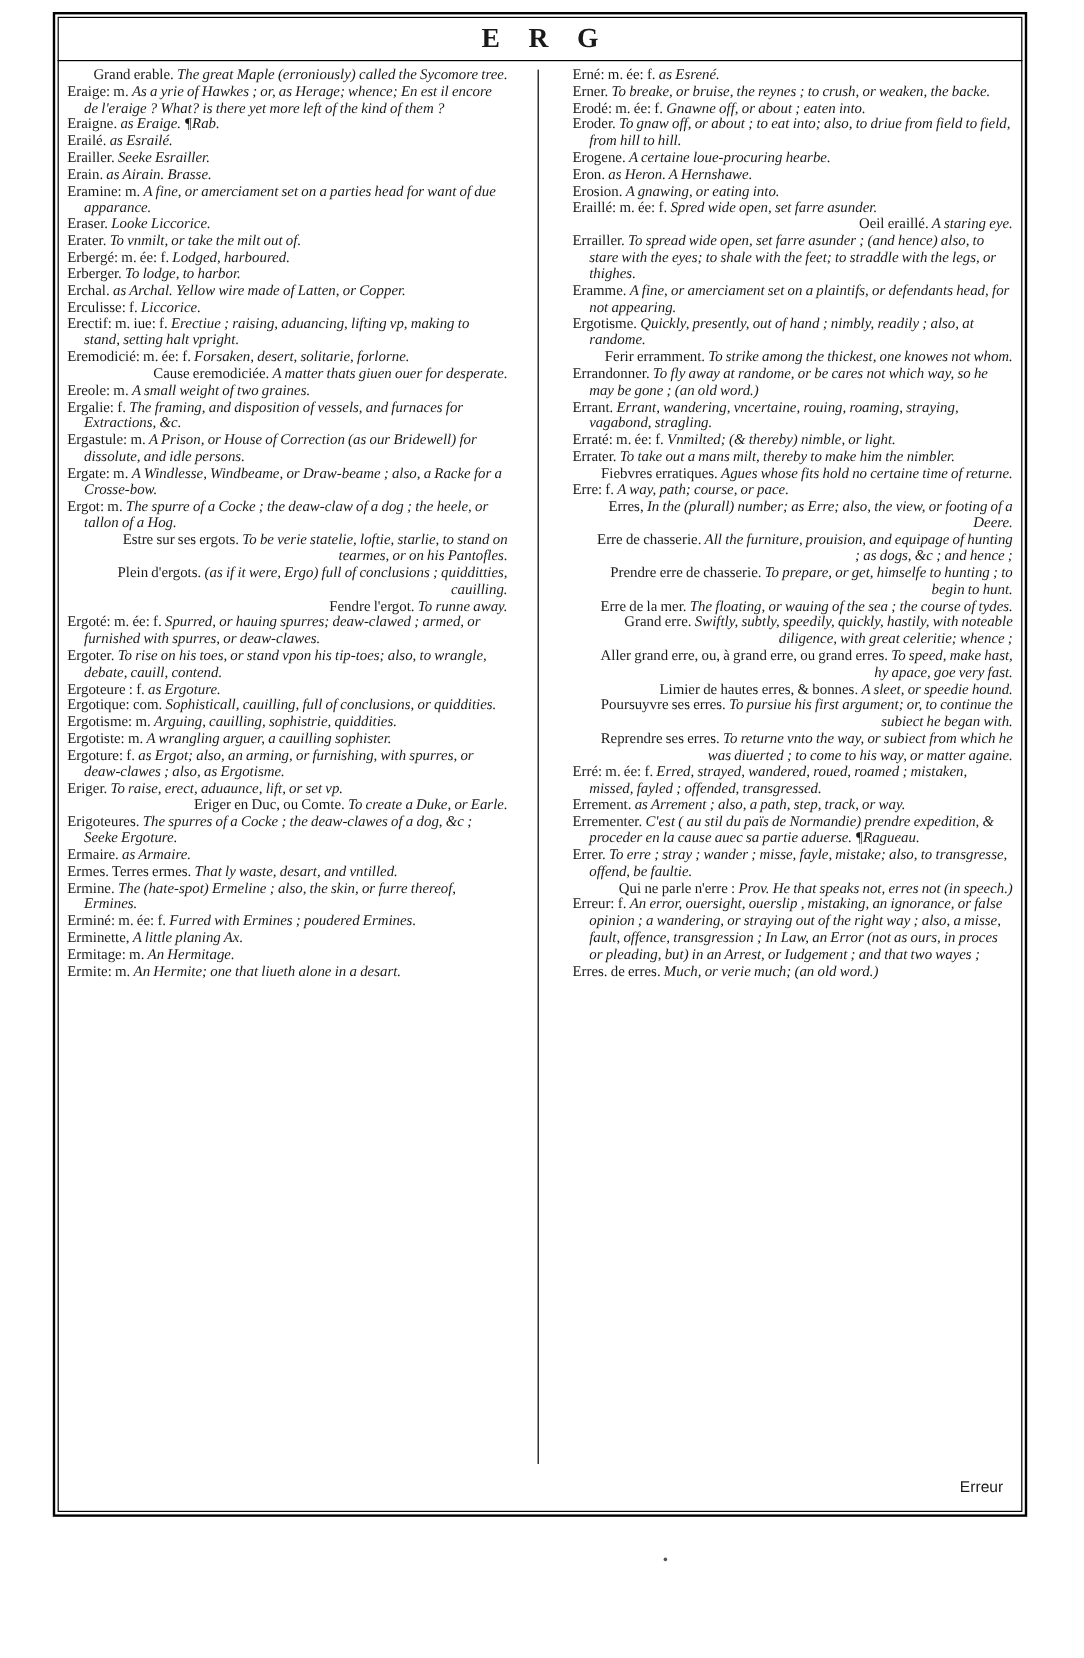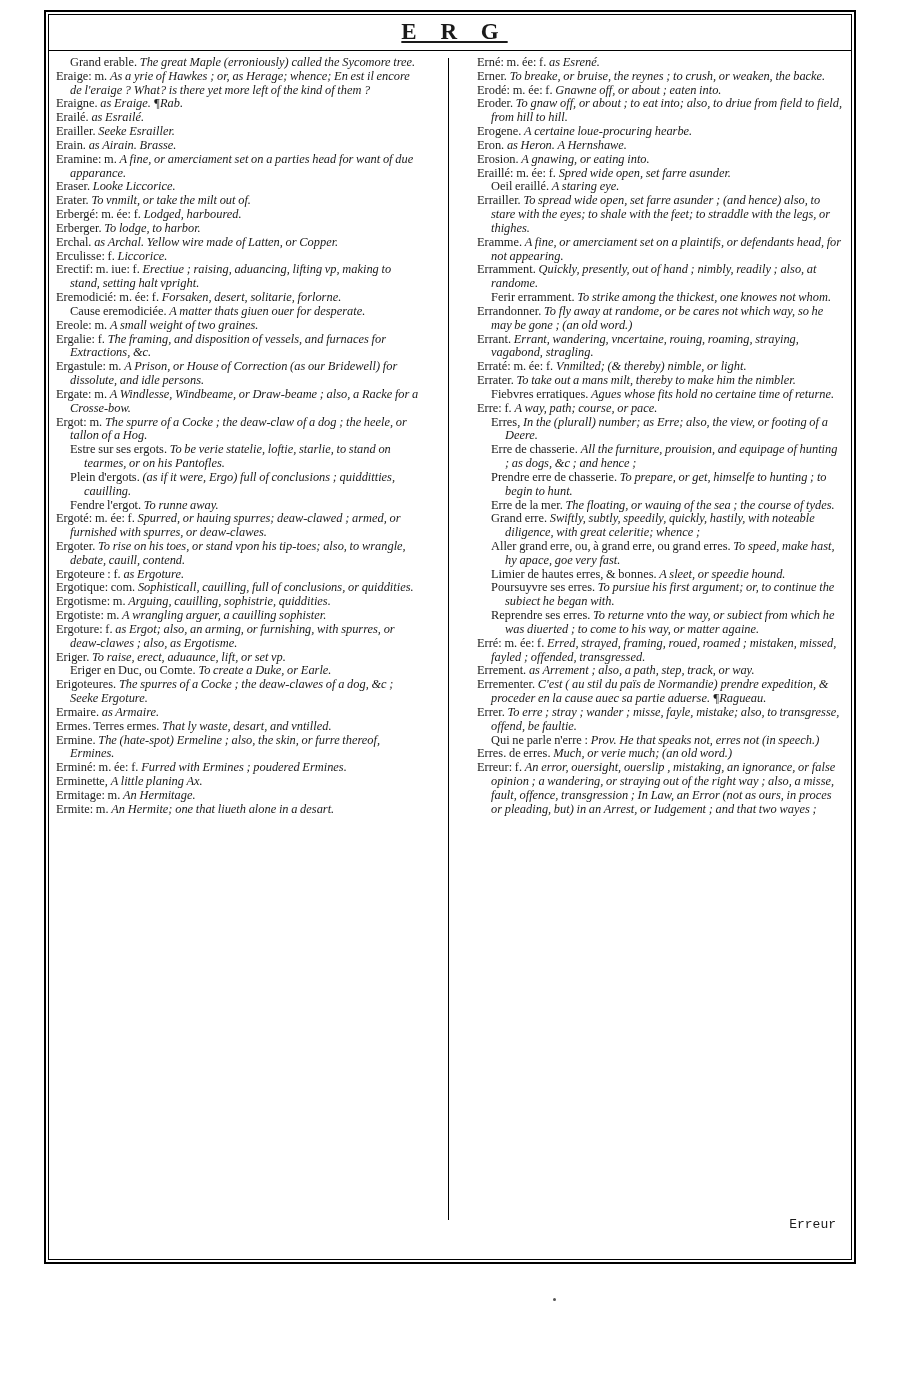--- a/index.html
+++ b/index.html
@@ -39,21 +39,20 @@
   }
   .header {
     position: absolute;
     left: 46px;
     top: 14px;
     width: 808px;
     height: 36px;
     display: flex;
     align-items: center;
     box-sizing: border-box;
-    text-decoration: underline;
   }
   .header .hdr-left,
   .header .hdr-right {
     flex: 1 1 50%;
     text-align: center;
     font-size: 23px;
     letter-spacing: 9px;
     font-weight: bold;
     font-family: "Liberation Serif", serif;
     text-indent: 9px;
@@ -99,27 +98,27 @@
     text-align: left;
     word-spacing: -0.4px;
   }
   .entry .hw {
     font-style: normal;
   }
   .entry .df {
     font-style: italic;
   }
   .lvl1 { padding-left: 14px; text-indent: -14px; }
-  .lvl2 { padding-left: 28px; text-indent: -14px; }
+  .lvl2 { padding-left: 28px; text-indent: -14px; text-align: right; }
   .catchword {
     position: absolute;
     right: 12px;
-    bottom: 24px;
+    bottom: 10px;
     font-size: 13px;
-    font-family: Liberation Mono, monospace;
+    font-family: Liberation Sans, sans-serif;
     text-align: center;
   }
   .col-right { position: relative; }
   .dot {
     position: absolute;
     left: 553px;
     top: 1298px;
     width: 3px;
     height: 3px;
     background: #555;
@@ -193,42 +192,42 @@
         <div class="entry lvl1"><span class="hw">Erner.</span> <span class="df">To breake, or bruise, the reynes ; to crush, or weaken, the backe.</span></div>
         <div class="entry lvl1"><span class="hw">Erodé: m. ée: f.</span> <span class="df">Gnawne off, or about ; eaten into.</span></div>
         <div class="entry lvl1"><span class="hw">Eroder.</span> <span class="df">To gnaw off, or about ; to eat into; also, to driue from field to field, from hill to hill.</span></div>
         <div class="entry lvl1"><span class="hw">Erogene.</span> <span class="df">A certaine loue-procuring hearbe.</span></div>
         <div class="entry lvl1"><span class="hw">Eron.</span> <span class="df">as Heron. A Hernshawe.</span></div>
         <div class="entry lvl1"><span class="hw">Erosion.</span> <span class="df">A gnawing, or eating into.</span></div>
         <div class="entry lvl1"><span class="hw">Eraillé: m. ée: f.</span> <span class="df">Spred wide open, set farre asunder.</span></div>
         <div class="entry lvl2"><span class="hw">Oeil eraillé.</span> <span class="df">A staring eye.</span></div>
         <div class="entry lvl1"><span class="hw">Errailler.</span> <span class="df">To spread wide open, set farre asunder ; (and hence) also, to stare with the eyes; to shale with the feet; to straddle with the legs, or thighes.</span></div>
         <div class="entry lvl1"><span class="hw">Eramme.</span> <span class="df">A fine, or amerciament set on a plaintifs, or defendants head, for not appearing.</span></div>
-        <div class="entry lvl1"><span class="hw">Erramment.</span> <span class="df">Quickly, presently, out of hand ; nimbly, readily ; also, at randome.</span></div>
+        <div class="entry lvl1"><span class="hw">Ergotisme.</span> <span class="df">Quickly, presently, out of hand ; nimbly, readily ; also, at randome.</span></div>
         <div class="entry lvl2"><span class="hw">Ferir erramment.</span> <span class="df">To strike among the thickest, one knowes not whom.</span></div>
         <div class="entry lvl1"><span class="hw">Errandonner.</span> <span class="df">To fly away at randome, or be cares not which way, so he may be gone ; (an old word.)</span></div>
         <div class="entry lvl1"><span class="hw">Errant.</span> <span class="df">Errant, wandering, vncertaine, rouing, roaming, straying, vagabond, stragling.</span></div>
         <div class="entry lvl1"><span class="hw">Erraté: m. ée: f.</span> <span class="df">Vnmilted; (&amp; thereby) nimble, or light.</span></div>
         <div class="entry lvl1"><span class="hw">Errater.</span> <span class="df">To take out a mans milt, thereby to make him the nimbler.</span></div>
         <div class="entry lvl2"><span class="hw">Fiebvres erratiques.</span> <span class="df">Agues whose fits hold no certaine time of returne.</span></div>
         <div class="entry lvl1"><span class="hw">Erre: f.</span> <span class="df">A way, path; course, or pace.</span></div>
         <div class="entry lvl2"><span class="hw">Erres,</span> <span class="df">In the (plurall) number; as Erre; also, the view, or footing of a Deere.</span></div>
         <div class="entry lvl2"><span class="hw">Erre de chasserie.</span> <span class="df">All the furniture, prouision, and equipage of hunting ; as dogs, &amp;c ; and hence ;</span></div>
         <div class="entry lvl2"><span class="hw">Prendre erre de chasserie.</span> <span class="df">To prepare, or get, himselfe to hunting ; to begin to hunt.</span></div>
         <div class="entry lvl2"><span class="hw">Erre de la mer.</span> <span class="df">The floating, or wauing of the sea ; the course of tydes.</span></div>
         <div class="entry lvl2"><span class="hw">Grand erre.</span> <span class="df">Swiftly, subtly, speedily, quickly, hastily, with noteable diligence, with great celeritie; whence ;</span></div>
         <div class="entry lvl2"><span class="hw">Aller grand erre, ou, à grand erre, ou grand erres.</span> <span class="df">To speed, make hast, hy apace, goe very fast.</span></div>
         <div class="entry lvl2"><span class="hw">Limier de hautes erres, &amp; bonnes.</span> <span class="df">A sleet, or speedie hound.</span></div>
         <div class="entry lvl2"><span class="hw">Poursuyvre ses erres.</span> <span class="df">To pursiue his first argument; or, to continue the subiect he began with.</span></div>
         <div class="entry lvl2"><span class="hw">Reprendre ses erres.</span> <span class="df">To returne vnto the way, or subiect from which he was diuerted ; to come to his way, or matter againe.</span></div>
-        <div class="entry lvl1"><span class="hw">Erré: m. ée: f.</span> <span class="df">Erred, strayed, framing, roued, roamed ; mistaken, missed, fayled ; offended, transgressed.</span></div>
+        <div class="entry lvl1"><span class="hw">Erré: m. ée: f.</span> <span class="df">Erred, strayed, wandered, roued, roamed ; mistaken, missed, fayled ; offended, transgressed.</span></div>
         <div class="entry lvl1"><span class="hw">Errement.</span> <span class="df">as Arrement ; also, a path, step, track, or way.</span></div>
         <div class="entry lvl1"><span class="hw">Errementer.</span> <span class="df">C'est ( au stil du païs de Normandie) prendre expedition, &amp; proceder en la cause auec sa partie aduerse. ¶Ragueau.</span></div>
         <div class="entry lvl1"><span class="hw">Errer.</span> <span class="df">To erre ; stray ; wander ; misse, fayle, mistake; also, to transgresse, offend, be faultie.</span></div>
         <div class="entry lvl2"><span class="hw">Qui ne parle n'erre :</span> <span class="df">Prov. He that speaks not, erres not (in speech.)</span></div>
+        <div class="entry lvl1"><span class="hw">Erreur: f.</span> <span class="df">An error, ouersight, ouerslip , mistaking, an ignorance, or false opinion ; a wandering, or straying out of the right way ; also, a misse, fault, offence, transgression ; In Law, an Error (not as ours, in proces or pleading, but) in an Arrest, or Iudgement ; and that two wayes ;</span></div>
         <div class="entry lvl1"><span class="hw">Erres. de erres.</span> <span class="df">Much, or verie much; (an old word.)</span></div>
-        <div class="entry lvl1"><span class="hw">Erreur: f.</span> <span class="df">An error, ouersight, ouerslip , mistaking, an ignorance, or false opinion ; a wandering, or straying out of the right way ; also, a misse, fault, offence, transgression ; In Law, an Error (not as ours, in proces or pleading, but) in an Arrest, or Iudgement ; and that two wayes ;</span></div>
       <div class="catchword">Erreur</div>
     </div>
   </div>
 
   <div class="dot"></div>
 </div>
 
 </body></html>

